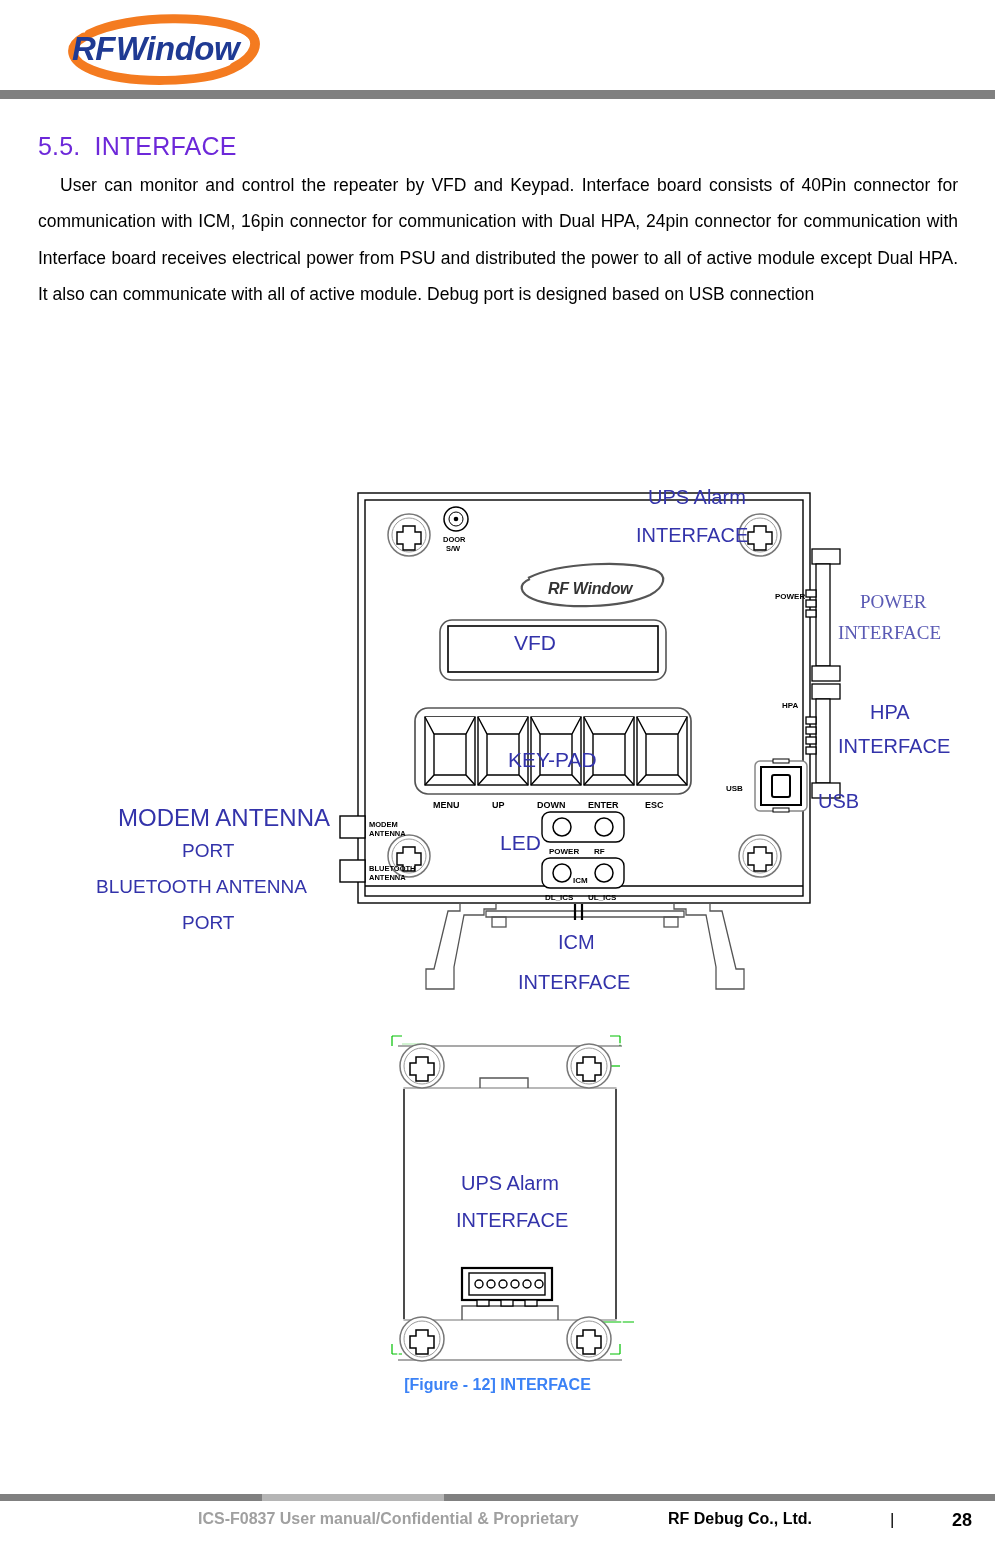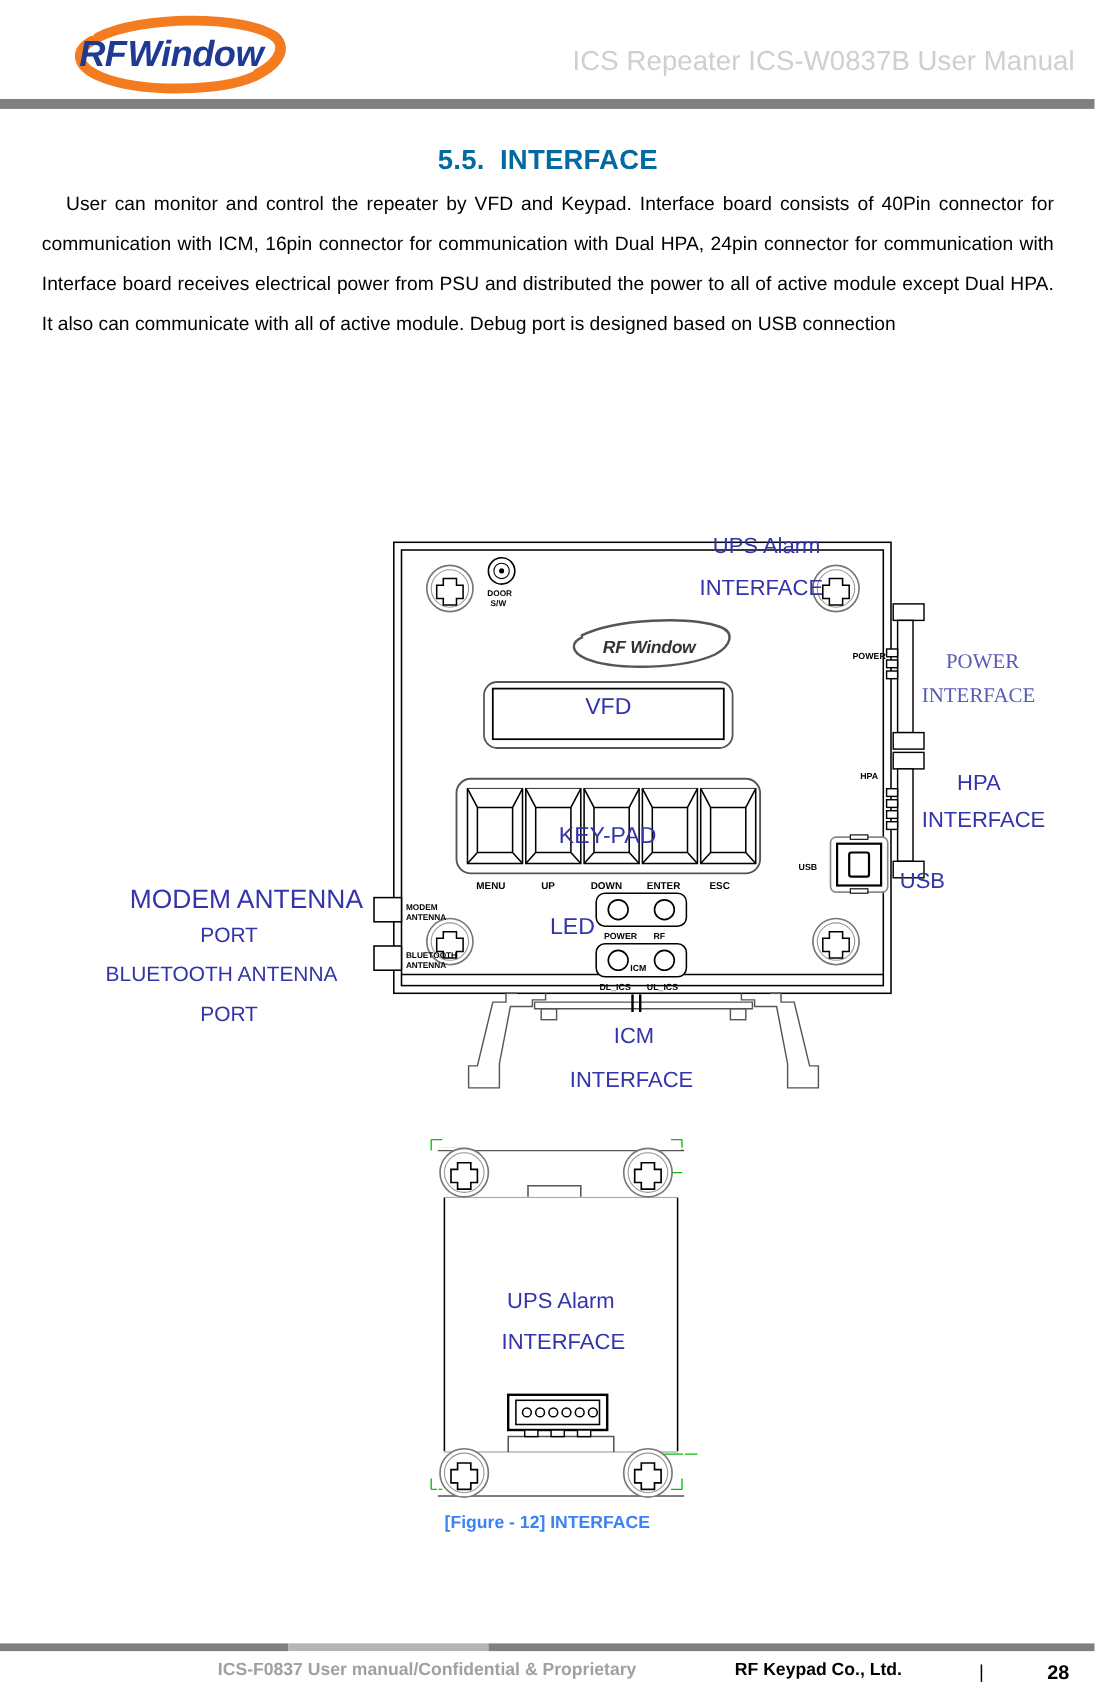--- a/index.html
+++ b/index.html
@@ -50,25 +50,24 @@
 
   
   .content {
     position: absolute;
     left: 38px;
     top: 132px;
     width: 920px;
   }
   h2.sec-title {
     font-size: 25px;
-    font-weight: bold;
-    color: #0369a1;
+    font-weight: normal;
+    color: #6d28d9;
     margin: 0 0 6px 0;
     letter-spacing: 0.2px;
-    text-align: center;
   }
   h2.sec-title .num { margin-right: 14px; }
   p.body-par {
     font-size: 17.5px;
     color: #000;
     line-height: 2.08;
     text-align: justify;
     text-justify: inter-word;
     margin: 0;
     text-indent: 22px;
@@ -158,21 +157,20 @@
     <svg class="logo-svg" width="232" height="76" viewBox="0 0 232 76">
 
       <path d="M55,22 C95,2 185,2 214,20 C228,29 222,46 198,57 C168,71 95,73 58,58 C36,49 32,35 50,25" fill="none" stroke="#F47B20" stroke-width="9" stroke-linecap="round"></path>
       <path d="M214,20 C226,28 222,44 200,55" fill="none" stroke="#F47B20" stroke-width="9" stroke-linecap="round"></path>
 
       <text x="38" y="48" font-family="'Liberation Sans', sans-serif" font-size="33" font-weight="bold" font-style="italic" fill="#1F3A93" letter-spacing="-0.5">RF</text>
       <text x="82" y="48" font-family="'Liberation Sans', sans-serif" font-size="33" font-weight="bold" font-style="italic" fill="#1F3A93" letter-spacing="-0.5">Window</text>
     </svg>
   </div>
 
-  <div class="header-title">ICS Repeater ICS-W0837B User Manual</div>
   <div class="header-rule"></div>
 </div>
 
 <div class="content">
   <h2 class="sec-title">
     <span class="num">5.5.</span><span>INTERFACE</span>
   </h2>
   <p class="body-par">User can monitor and control the repeater by VFD and Keypad. Interface board consists of 40Pin connector for communication with ICM, 16pin connector for communication with Dual HPA, 24pin connector for communication with Interface board receives electrical power from PSU and distributed the power to all of active module except Dual HPA. It also can communicate with all of active module. Debug port is designed based on USB connection</p>
 </div>
 
@@ -327,21 +325,21 @@
     </g>
     <g stroke="#000" stroke-width="2.2">
       <line x1="575" y1="418" x2="575" y2="434"></line>
       <line x1="582" y1="418" x2="582" y2="434"></line>
     </g>
   </svg>
 
   <div class="fig-label" style="left:648px; top:-2px; font-size:20px;">UPS Alarm</div>
   <div class="fig-label" style="left:636px; top:36px; font-size:20px;">INTERFACE</div>
 
-  <div class="fig-label" style="left:532px; top:143px; font-size:21px;">VFD</div>
+  <div class="fig-label" style="left:514px; top:143px; font-size:21px;">VFD</div>
 
   <div class="fig-label" style="left:508px; top:260px; font-size:21px;">KEY-PAD</div>
 
   <div class="fig-label" style="left:500px; top:343px; font-size:21px;">LED</div>
 
   <div class="fig-label" style="left:118px; top:316px; font-size:24px;">MODEM ANTENNA</div>
   <div class="fig-label" style="left:182px; top:352px; font-size:19px;">PORT</div>
 
   <div class="fig-label" style="left:96px; top:388px; font-size:19px;">BLUETOOTH ANTENNA</div>
   <div class="fig-label" style="left:182px; top:424px; font-size:19px;">PORT</div>
@@ -432,16 +430,16 @@
   <div class="fig-label" style="left:456px; top:721px; font-size:20px;">INTERFACE</div>
 </div>
 
 <div class="fig-caption">[Figure - 12] INTERFACE</div>
 
 <div class="page-footer">
   <div class="footer-bar-a"></div>
   <div class="footer-bar-b"></div>
   <div class="footer-bar-c"></div>
   <div class="footer-text footer-conf">ICS-F0837 User manual/Confidential &amp; Proprietary</div>
-  <div class="footer-text footer-co">RF Keypad Co., Ltd.</div>
+  <div class="footer-text footer-co">RF Debug Co., Ltd.</div>
   <div class="footer-text footer-sep">|</div>
   <div class="footer-text footer-page">28</div>
 </div>
 
 </body></html>

